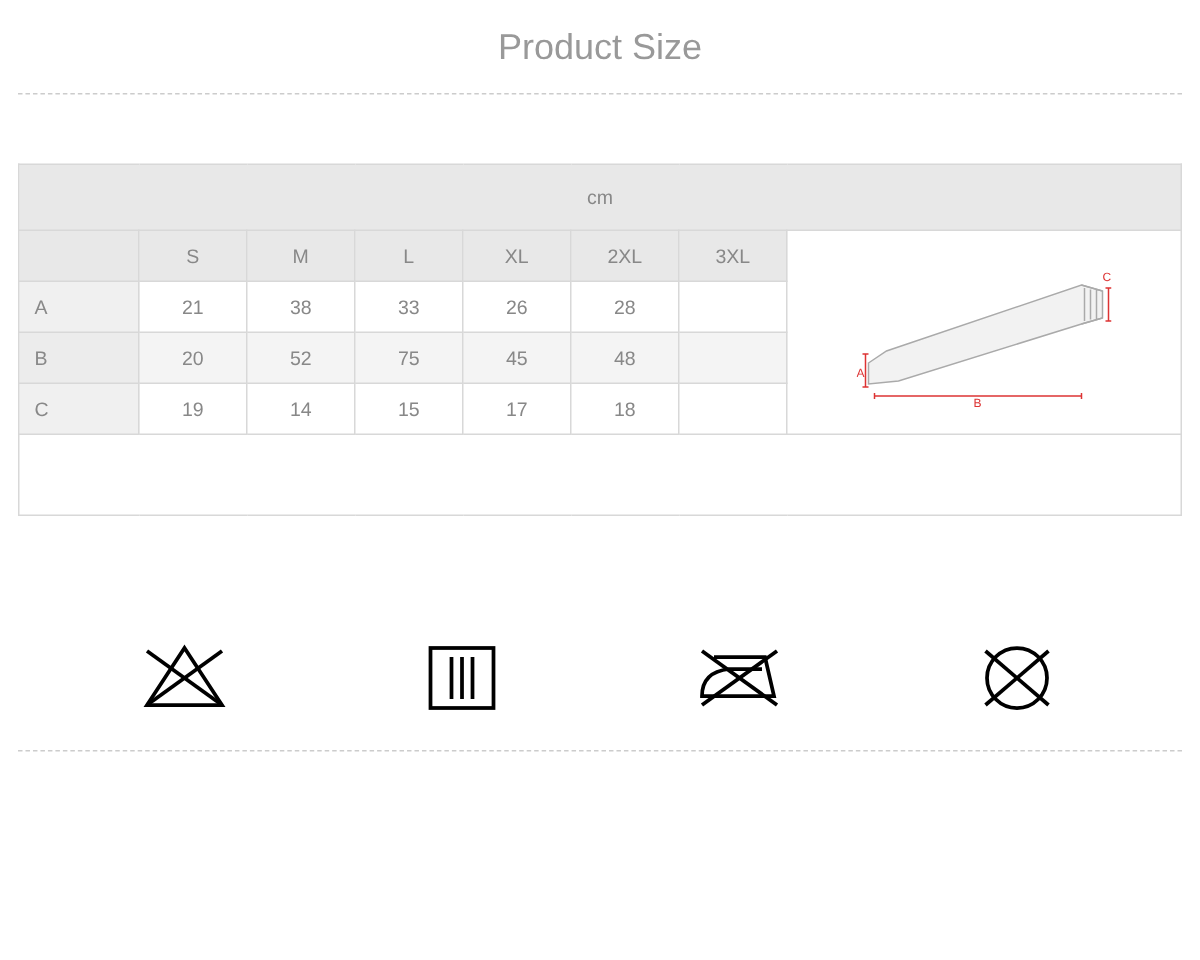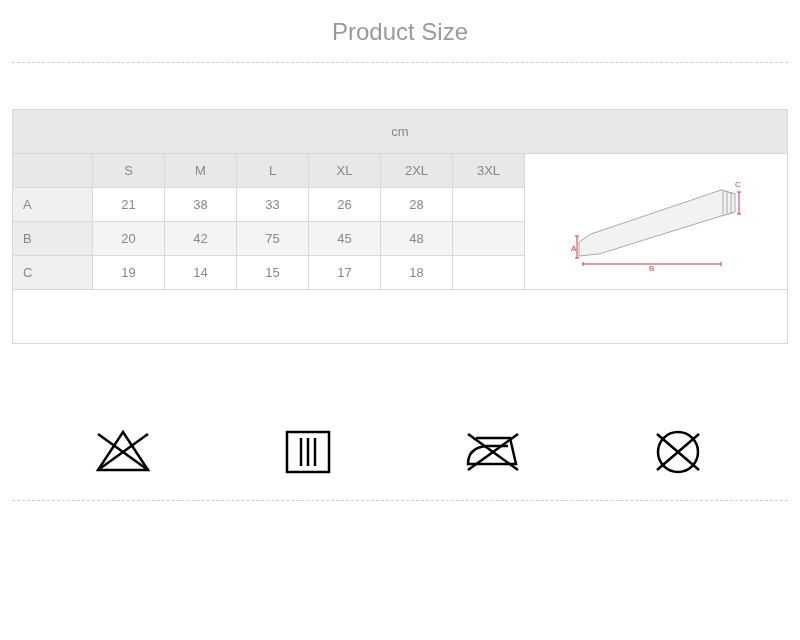--- a/index.html
+++ b/index.html
@@ -137,21 +137,21 @@
       <td>21</td>
       <td>38</td>
       <td>33</td>
       <td>26</td>
       <td>28</td>
       <td></td>
     </tr>
     <tr class="zebra">
       <td class="rowlabel">B</td>
       <td>20</td>
-      <td>42</td>
+      <td>52</td>
       <td>75</td>
       <td>45</td>
       <td>48</td>
       <td></td>
     </tr>
     <tr>
       <td class="rowlabel">C</td>
       <td>19</td>
       <td>14</td>
       <td>15</td>

